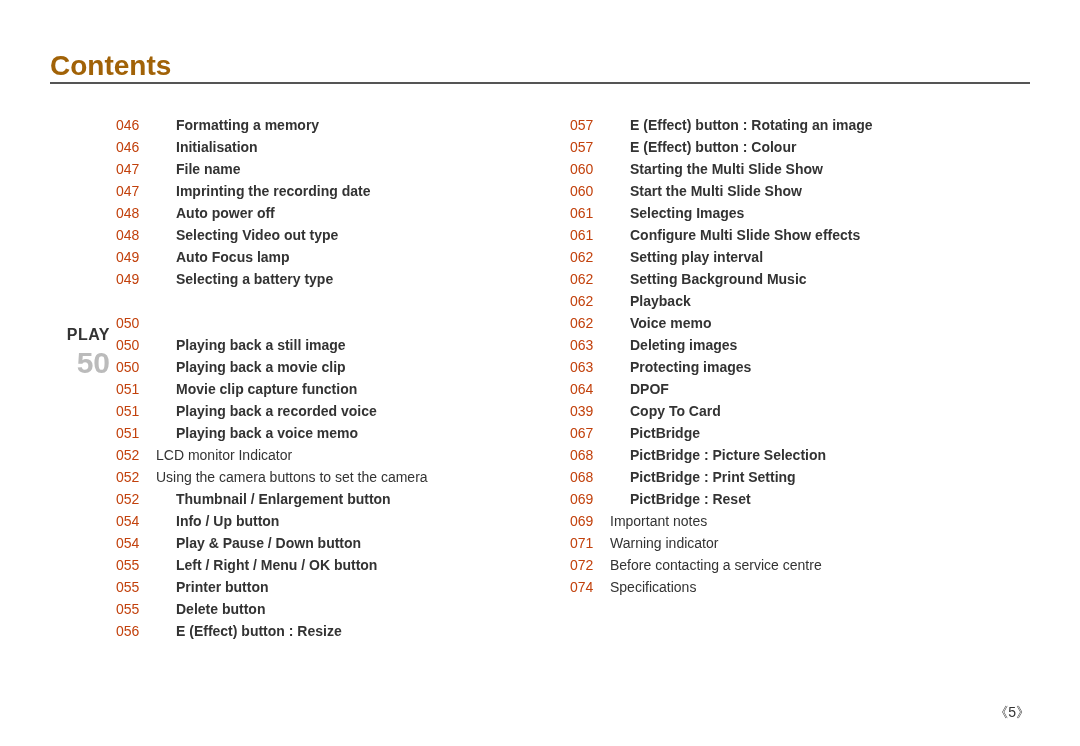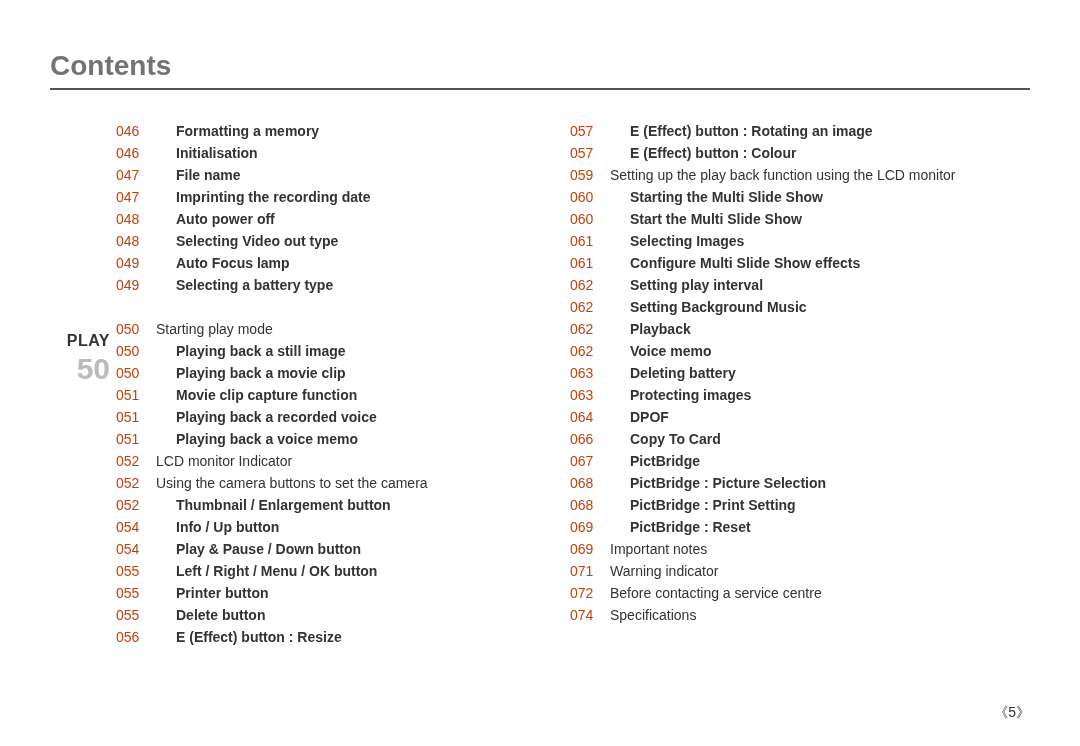--- a/index.html
+++ b/index.html
@@ -1,17 +1,17 @@
 <!DOCTYPE html>
 <html><head>
 <meta charset="utf-8">
 <style>
   html,body{margin:0;padding:0;background:#fff;color:#333;font-family:Arial,Helvetica,sans-serif;}
   .page{width:1080px;height:746px;position:relative;box-sizing:border-box;padding:50px 50px 30px 50px;}
-  .title{font-size:28px;font-weight:bold;color:#737373;padding-bottom:6px;border-bottom:2px solid #555;margin-bottom:30px;}
+  .title{font-size:28px;font-weight:bold;color:#a16207;border-bottom:2px solid #555;margin-bottom:30px;}
   .columns{display:flex;gap:90px;}
   .col{font-size:14px;line-height:22px;}
   .col-left{width:430px;display:flex;}
   .col-right{width:420px;}
   .section-label-block{width:60px;flex-shrink:0;text-align:right;padding-top:210px;padding-right:6px;}
   .section-label{font-size:16px;font-weight:bold;color:#333;letter-spacing:0.5px;}
   .section-number{font-size:30px;font-weight:bold;color:#bbb;line-height:1;margin-top:2px;}
   .entries{flex:1;}
   .entry{display:flex;}
   .pg{width:40px;flex-shrink:0;color:#c2410c;}
@@ -64,21 +64,20 @@
             <span class="pg">049</span>
             <span class="txt ind1">Auto Focus lamp</span>
           </div>
           <div class="entry">
             <span class="pg">049</span>
             <span class="txt ind1">Selecting a battery type</span>
           </div>
           <div class="spacer"></div>
           <div class="entry">
             <span class="pg">050</span>
-            <span class="txt ind0">Starting play mode</span>
           </div>
           <div class="entry">
             <span class="pg">050</span>
             <span class="txt ind1">Playing back a still image</span>
           </div>
           <div class="entry">
             <span class="pg">050</span>
             <span class="txt ind1">Playing back a movie clip</span>
           </div>
           <div class="entry">
@@ -134,24 +133,20 @@
     <div class="col col-right entries" id="right-entries">
         <div class="entry">
           <span class="pg">057</span>
           <span class="txt ind1">E (Effect) button : Rotating an image</span>
         </div>
         <div class="entry">
           <span class="pg">057</span>
           <span class="txt ind1">E (Effect) button : Colour</span>
         </div>
         <div class="entry">
-          <span class="pg">059</span>
-          <span class="txt ind0">Setting up the play back function using the LCD monitor</span>
-        </div>
-        <div class="entry">
           <span class="pg">060</span>
           <span class="txt ind1">Starting the Multi Slide Show</span>
         </div>
         <div class="entry">
           <span class="pg">060</span>
           <span class="txt ind1">Start the Multi Slide Show</span>
         </div>
         <div class="entry">
           <span class="pg">061</span>
           <span class="txt ind1">Selecting Images</span>
@@ -171,32 +166,32 @@
         <div class="entry">
           <span class="pg">062</span>
           <span class="txt ind1">Playback</span>
         </div>
         <div class="entry">
           <span class="pg">062</span>
           <span class="txt ind1">Voice memo</span>
         </div>
         <div class="entry">
           <span class="pg">063</span>
-          <span class="txt ind1">Deleting battery</span>
+          <span class="txt ind1">Deleting images</span>
         </div>
         <div class="entry">
           <span class="pg">063</span>
           <span class="txt ind1">Protecting images</span>
         </div>
         <div class="entry">
           <span class="pg">064</span>
           <span class="txt ind1">DPOF</span>
         </div>
         <div class="entry">
-          <span class="pg">066</span>
+          <span class="pg">039</span>
           <span class="txt ind1">Copy To Card</span>
         </div>
         <div class="entry">
           <span class="pg">067</span>
           <span class="txt ind1">PictBridge</span>
         </div>
         <div class="entry">
           <span class="pg">068</span>
           <span class="txt ind1">PictBridge : Picture Selection</span>
         </div>

